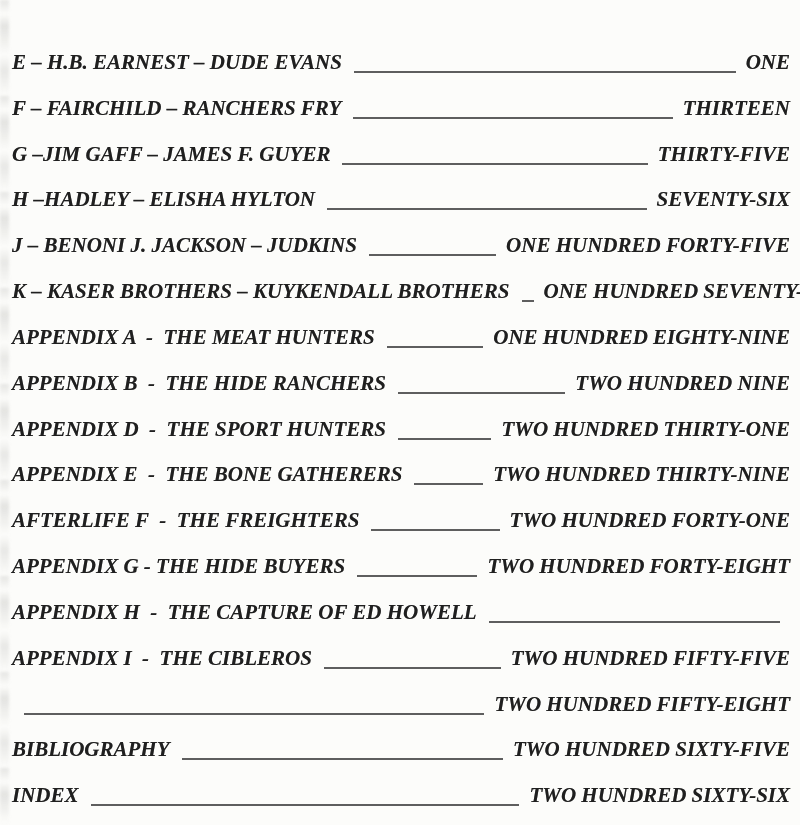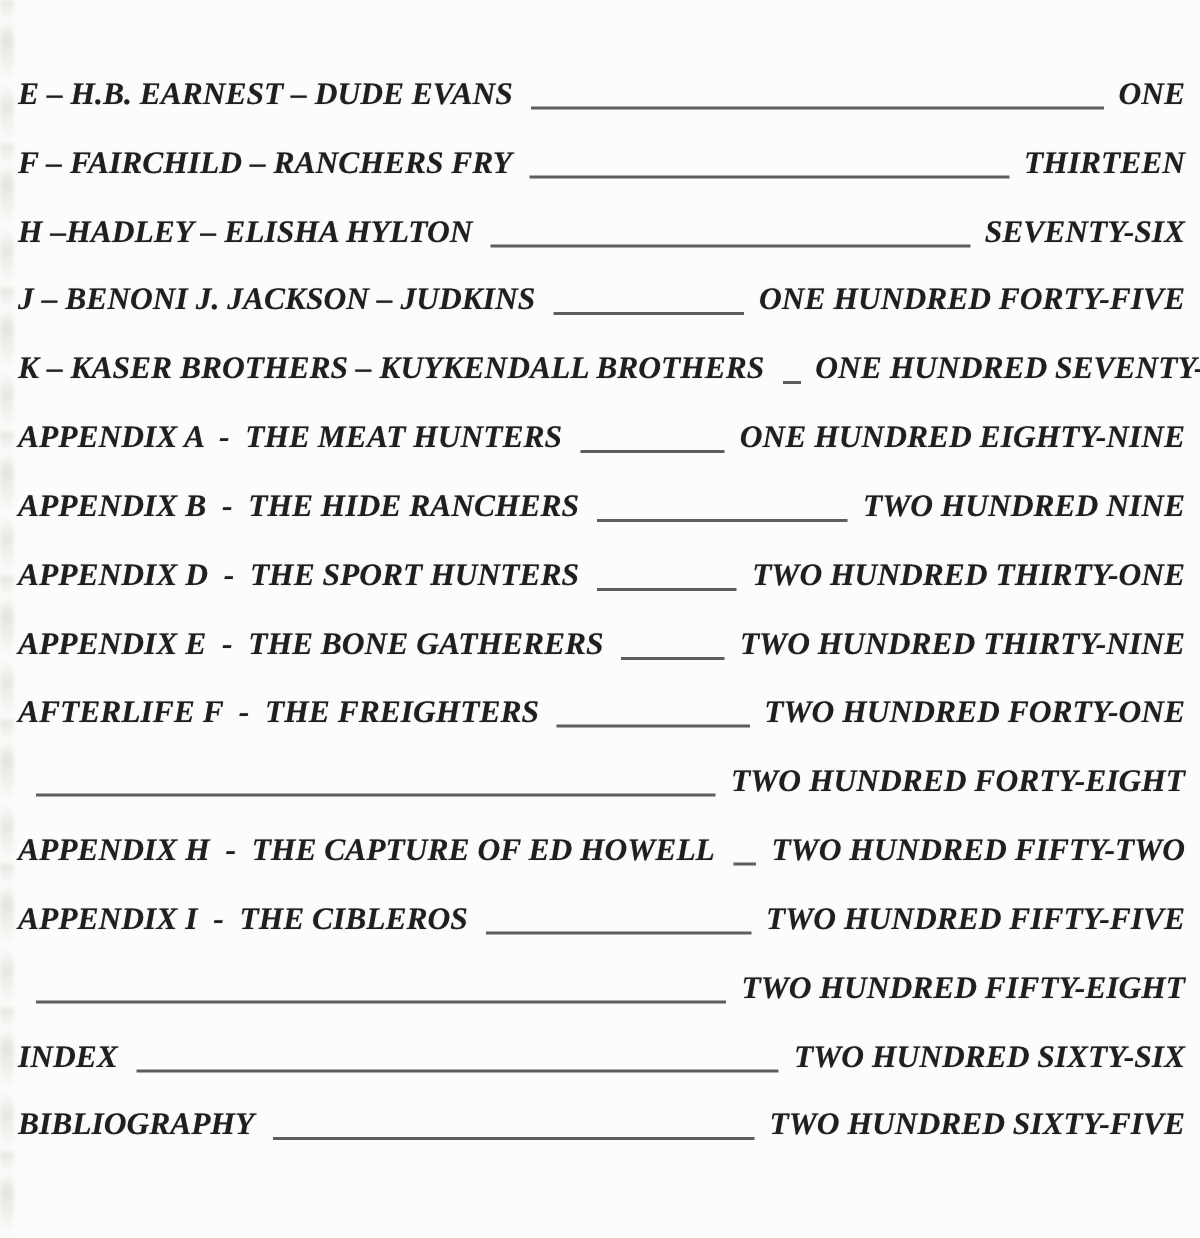--- a/index.html
+++ b/index.html
@@ -85,20 +85,25 @@
     <span class="toc-leader"></span>
     <span class="toc-page">ONE</span>
   </div>
 
   <div class="toc-row">
     <span class="toc-label">F – FAIRCHILD – RANCHERS FRY</span>
     <span class="toc-leader"></span>
     <span class="toc-page">THIRTEEN</span>
   </div>
 
+  <div class="toc-row">
+    <span class="toc-label">G –JIM GAFF – JAMES F. GUYER</span>
+    <span class="toc-leader"></span>
+    <span class="toc-page">THIRTY-FIVE</span>
+  </div>
 
   <div class="toc-row">
     <span class="toc-label">H –HADLEY – ELISHA HYLTON</span>
     <span class="toc-leader"></span>
     <span class="toc-page">SEVENTY-SIX</span>
   </div>
 
   <div class="toc-row">
     <span class="toc-label">J – BENONI J. JACKSON – JUDKINS</span>
     <span class="toc-leader"></span>
@@ -136,45 +141,45 @@
     <span class="toc-page">TWO HUNDRED THIRTY-NINE</span>
   </div>
 
   <div class="toc-row">
     <span class="toc-label">AFTERLIFE F  -  THE FREIGHTERS</span>
     <span class="toc-leader"></span>
     <span class="toc-page">TWO HUNDRED FORTY-ONE</span>
   </div>
 
   <div class="toc-row">
+    <span class="toc-label">APPENDIX G - THE HIDE BUYERS</span>
     <span class="toc-leader"></span>
     <span class="toc-page">TWO HUNDRED FORTY-EIGHT</span>
   </div>
 
   <div class="toc-row">
     <span class="toc-label">APPENDIX H  -  THE CAPTURE OF ED HOWELL</span>
     <span class="toc-leader"></span>
-    <span class="toc-page">TWO HUNDRED FIFTY-TWO</span>
   </div>
 
   <div class="toc-row">
     <span class="toc-label">APPENDIX I  -  THE CIBLEROS</span>
     <span class="toc-leader"></span>
     <span class="toc-page">TWO HUNDRED FIFTY-FIVE</span>
   </div>
 
   <div class="toc-row">
     <span class="toc-leader"></span>
     <span class="toc-page">TWO HUNDRED FIFTY-EIGHT</span>
   </div>
 
   <div class="toc-row">
+    <span class="toc-label">BIBLIOGRAPHY</span>
+    <span class="toc-leader"></span>
+    <span class="toc-page">TWO HUNDRED SIXTY-FIVE</span>
+  </div>
+
+  <div class="toc-row">
     <span class="toc-label">INDEX</span>
     <span class="toc-leader"></span>
     <span class="toc-page">TWO HUNDRED SIXTY-SIX</span>
   </div>
-
-  <div class="toc-row">
-    <span class="toc-label">BIBLIOGRAPHY</span>
-    <span class="toc-leader"></span>
-    <span class="toc-page">TWO HUNDRED SIXTY-FIVE</span>
-  </div>
 </div>
 
 </body></html>

